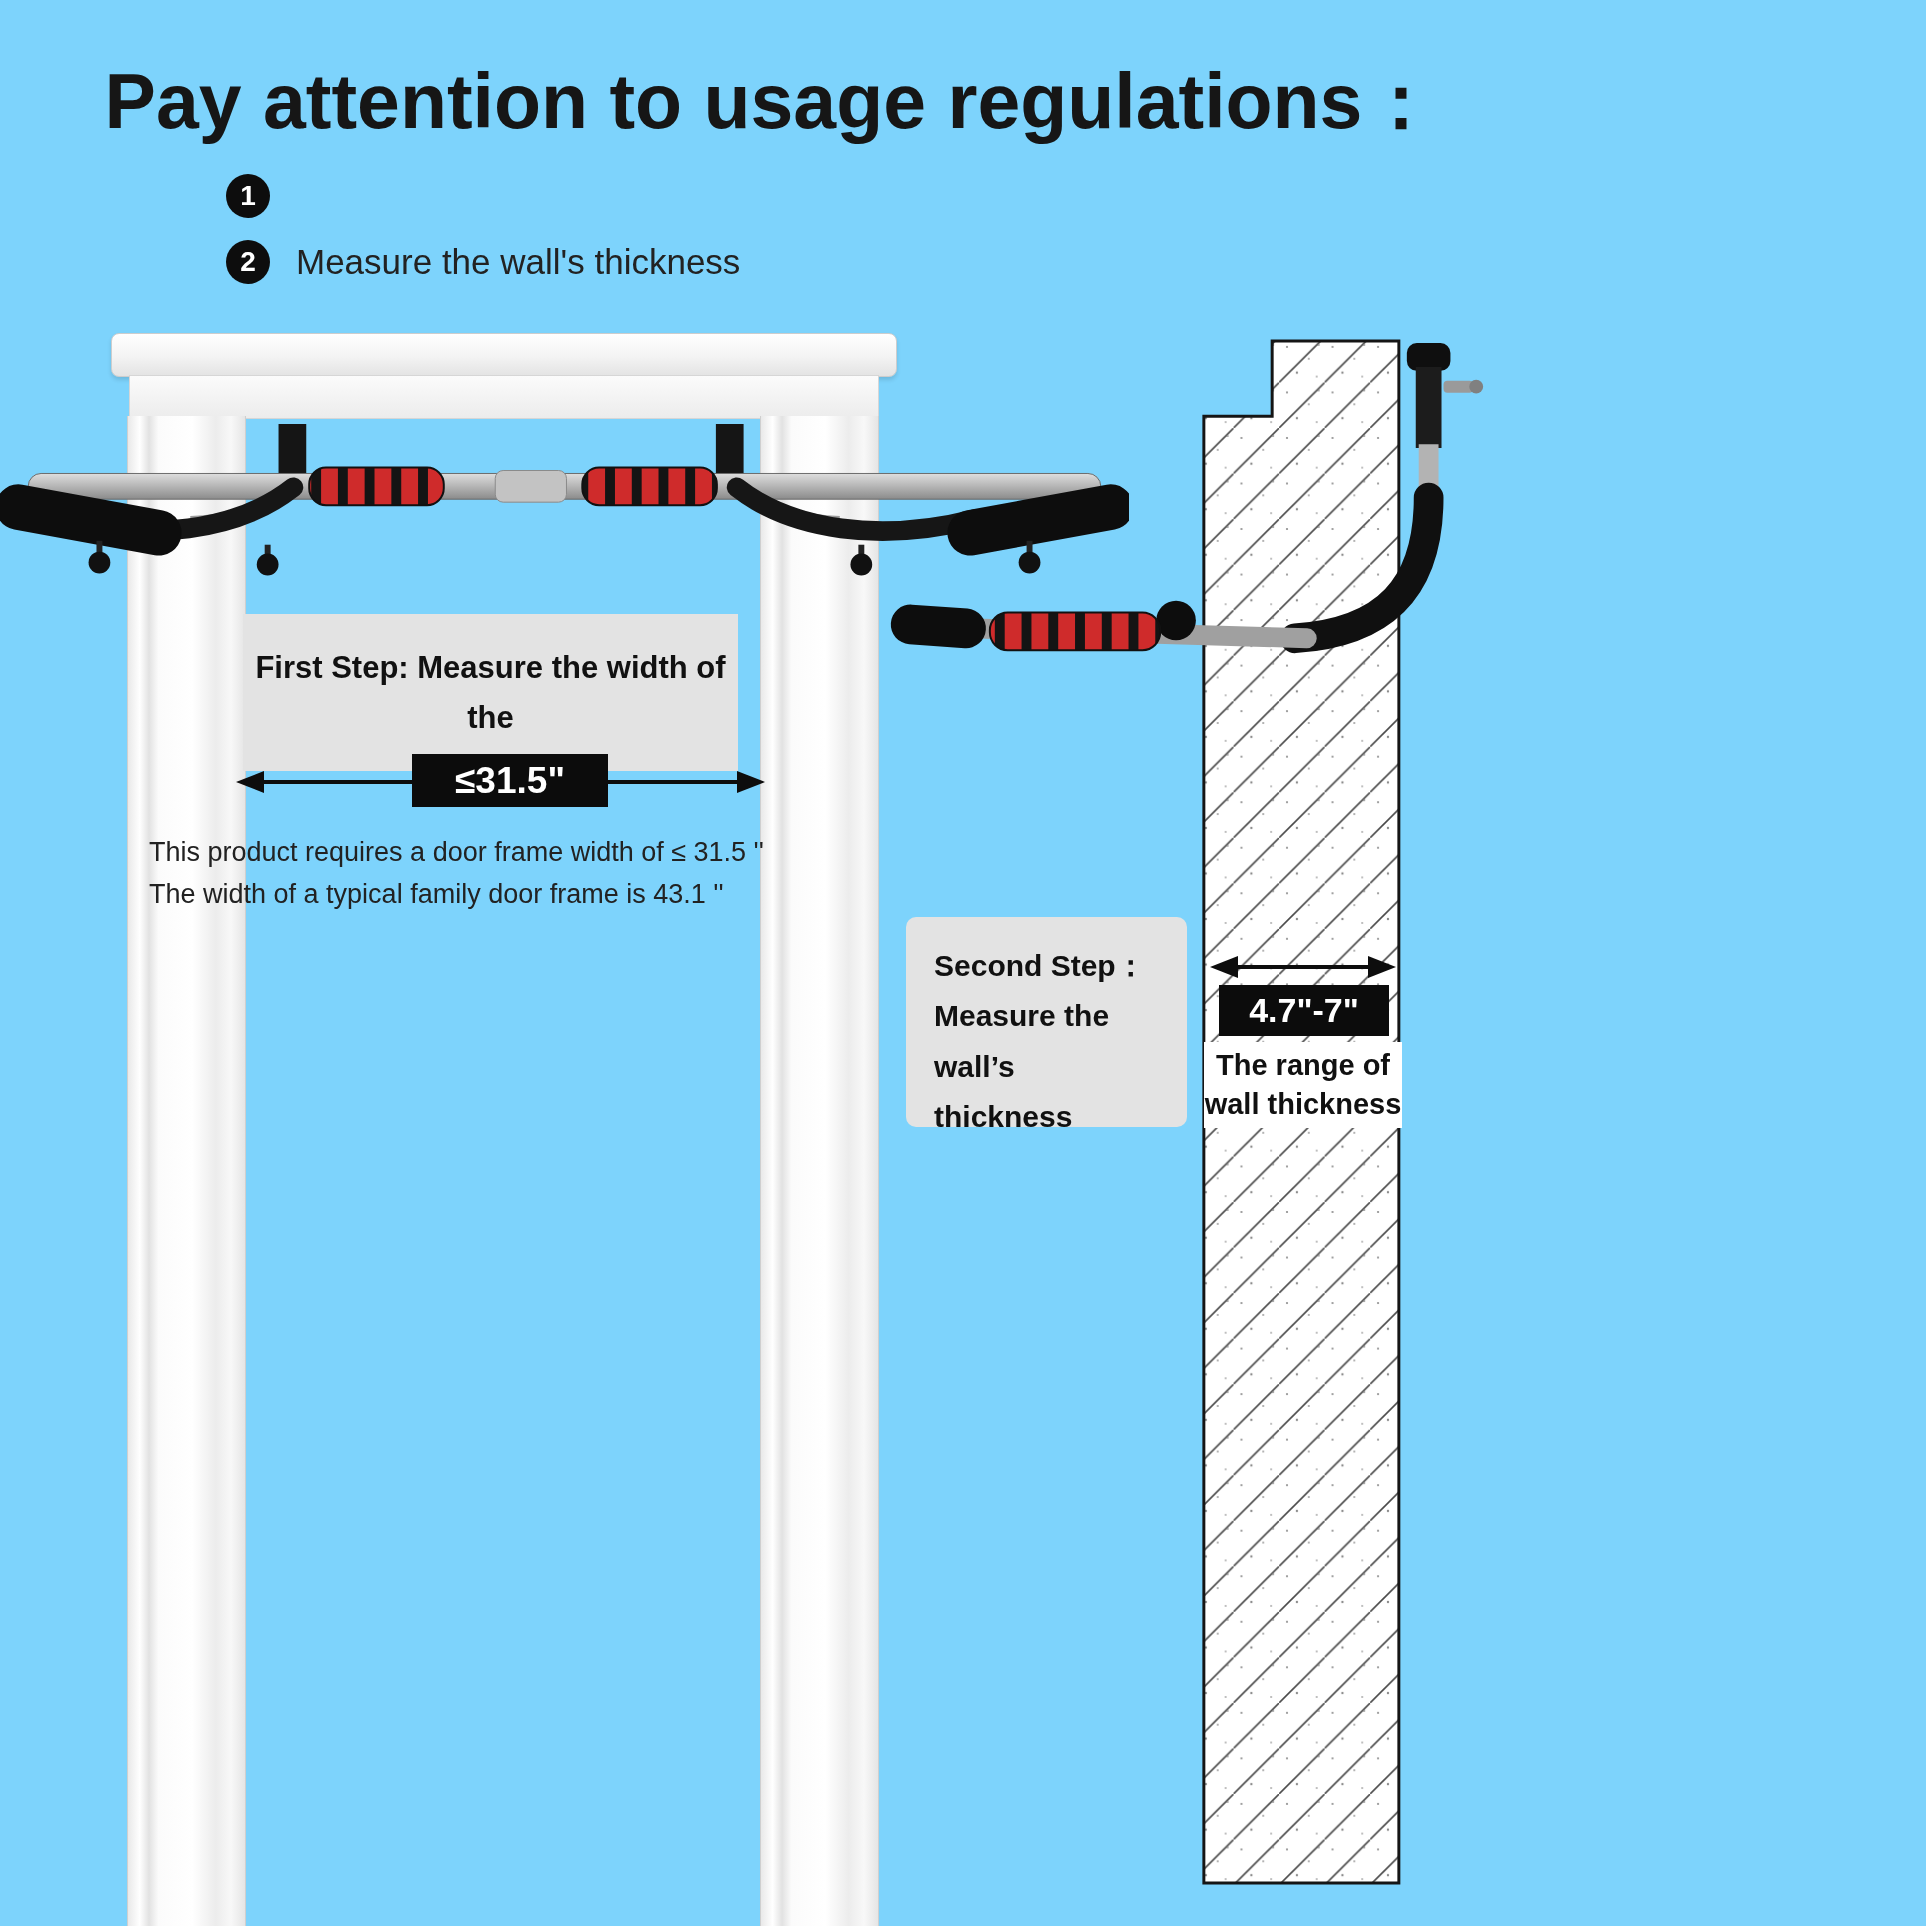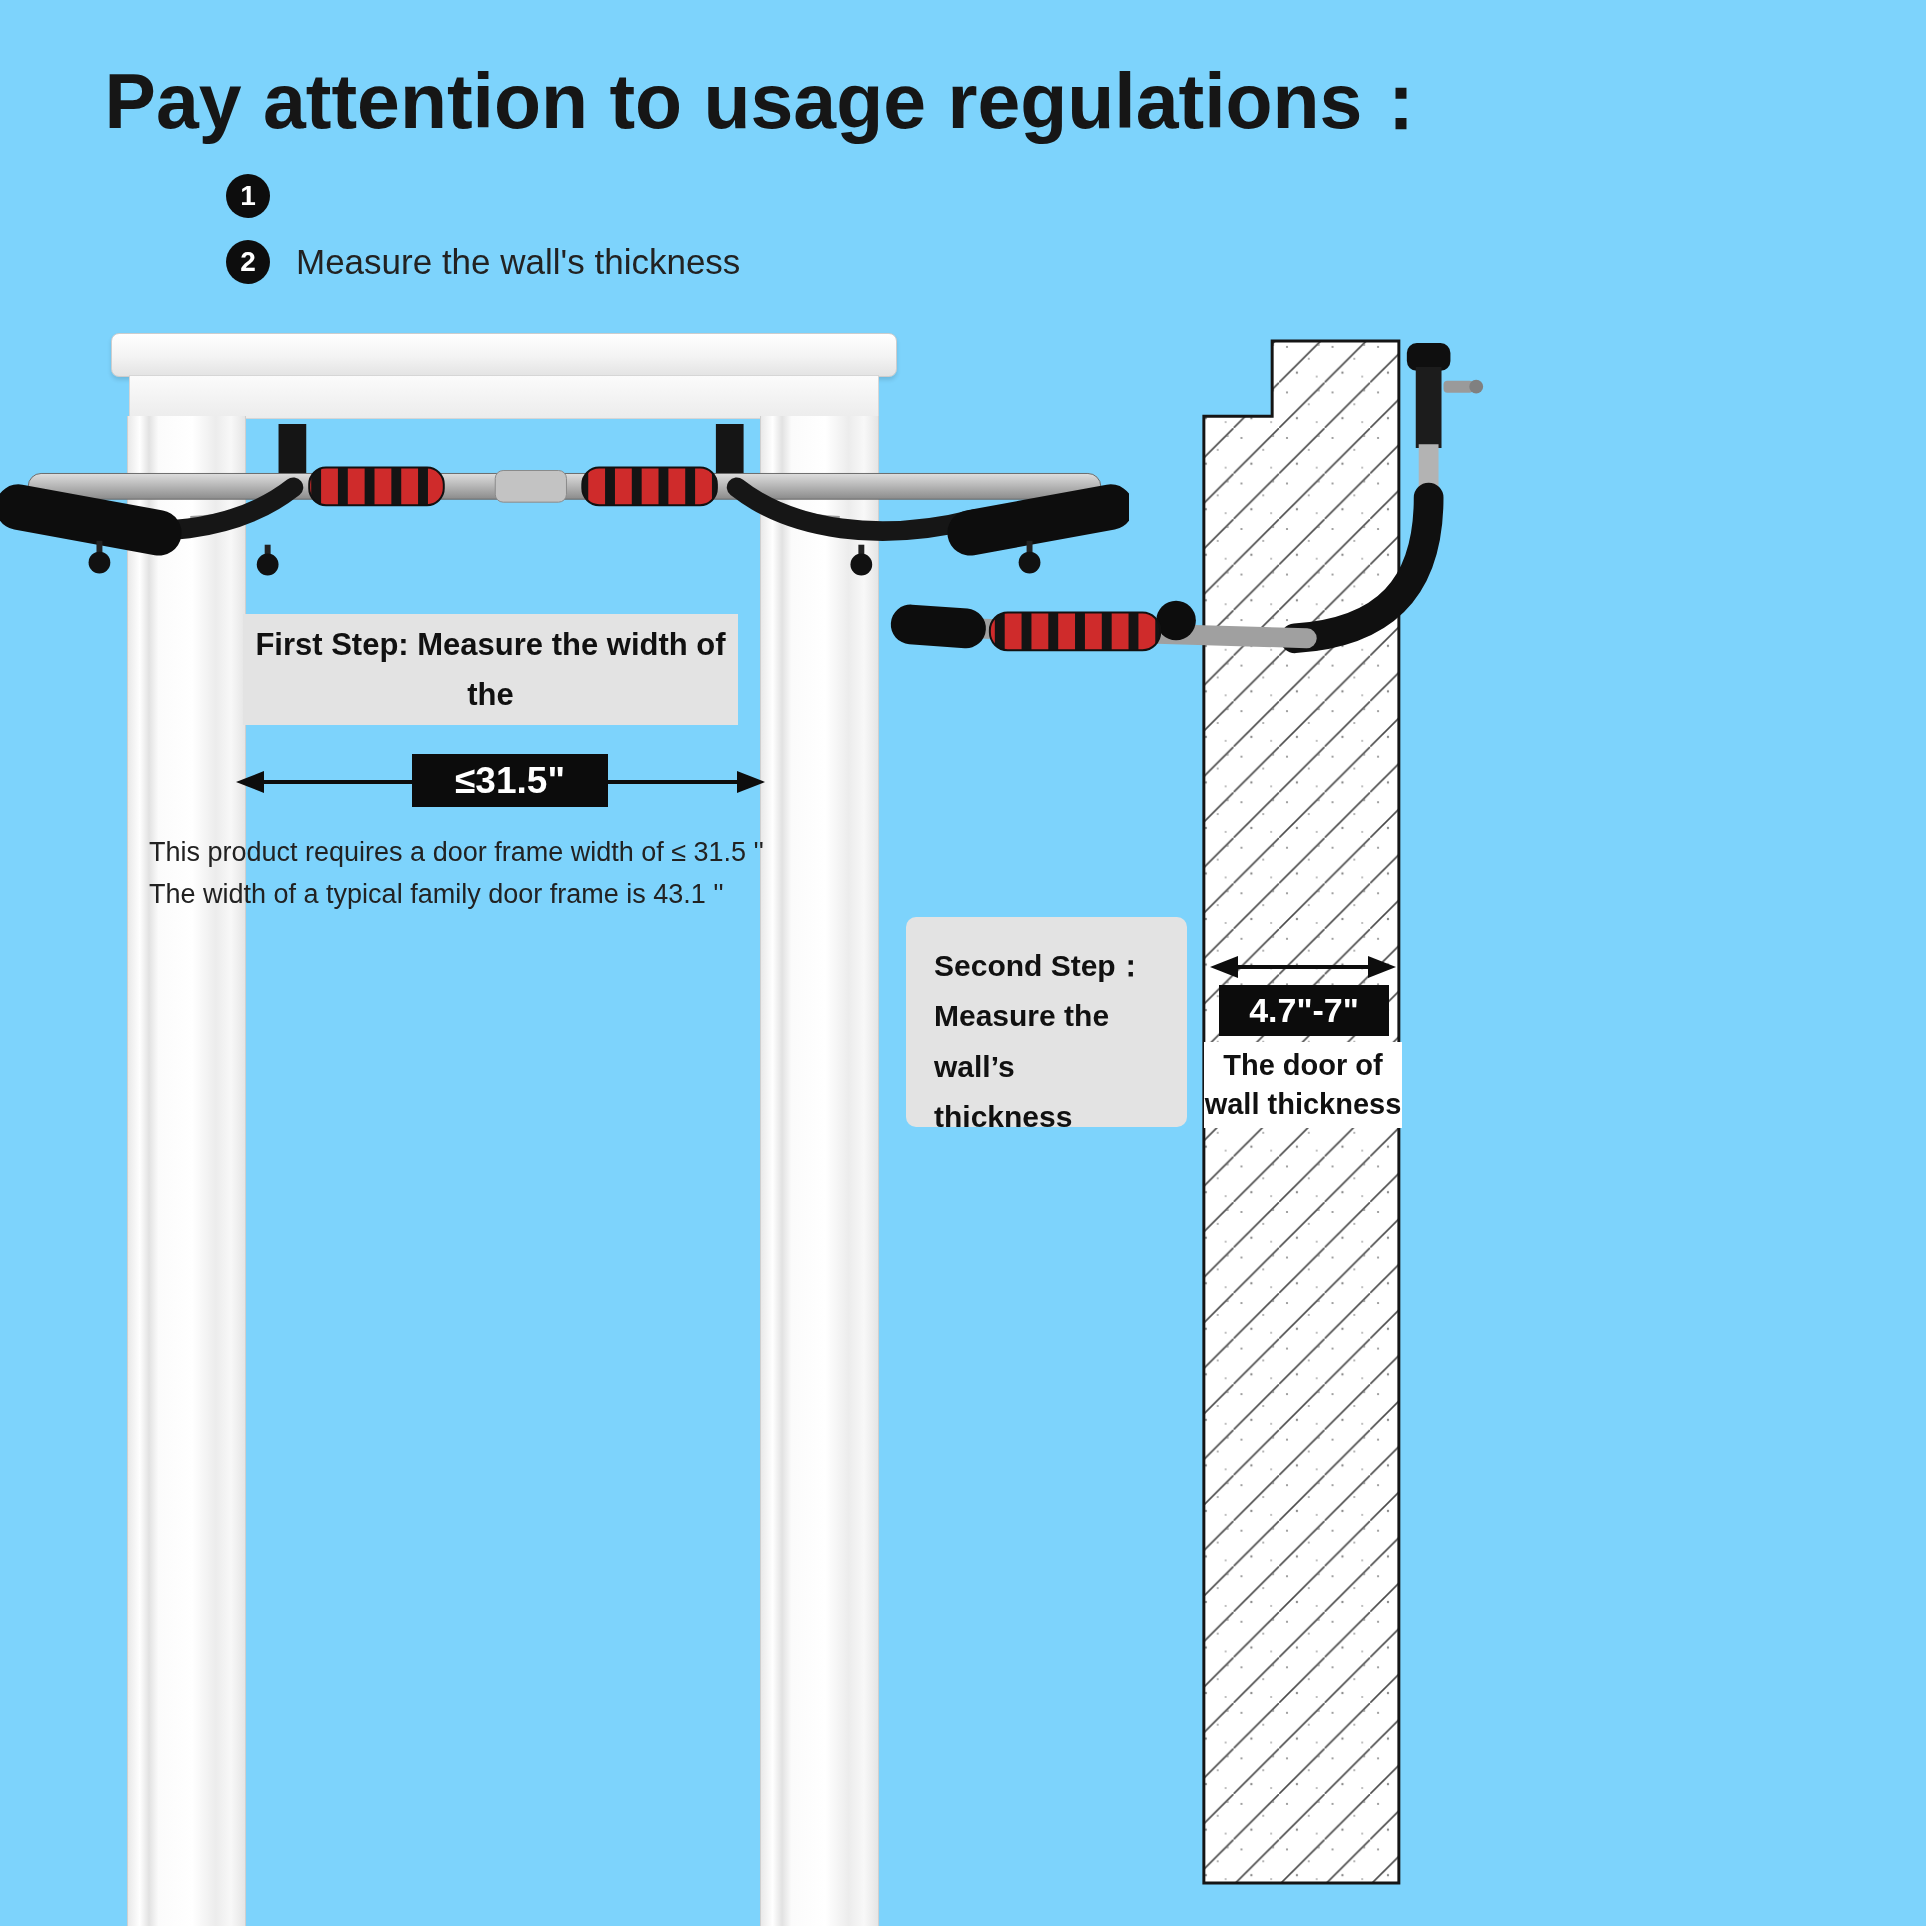--- a/index.html
+++ b/index.html
@@ -26,21 +26,21 @@
   .jamb-left{left:127px;} .jamb-right{left:760px;}
 
   
   .bar-svg{position:absolute;left:0;top:424px;z-index:2;}
   .wall-svg{position:absolute;left:1188px;top:337px;z-index:1;}
   .hook-svg{position:absolute;left:871px;top:337px;z-index:2;}
 
   
   .first-step-box{position:absolute;left:243px;top:614px;width:495px;z-index:3;
       background:#e3e3e3;text-align:center;font-weight:bold;font-size:31px;line-height:1.6;
-      color:#111;padding:6px 0;}
+      color:#111;padding:29px 0;}
   .second-step-box{position:absolute;left:906px;top:917px;width:281px;height:210px;z-index:3;
       background:#e3e3e3;box-sizing:border-box;padding:24px 0 0 28px;
       font-weight:bold;font-size:30px;line-height:1.68;color:#111;border-radius:10px;}
   .notes{position:absolute;left:149px;top:832px;width:713px;z-index:3;text-align:left;
       font-size:27px;line-height:1.55;color:#222;}
 
   
   .arrow{position:absolute;display:flex;align-items:center;height:22px;z-index:3;}
   .arrow-line{flex:1;height:4px;background:#0d0d0d;}
   .head{width:0;height:0;border-top:11px solid transparent;border-bottom:11px solid transparent;}
@@ -182,18 +182,18 @@
   </div>
 
   <div class="arrow arrow-thickness">
     <span class="head head-left"></span>
     <span class="arrow-line"></span>
     <span class="head head-right"></span>
   </div>
   <div class="measure-label thickness-label">4.7"-7"</div>
 
   <div class="range-note">
-    <div>The door of</div>
+    <div>The range of</div>
     <div>wall thickness</div>
   </div>
 
 </div>
 
 
 </body></html>

